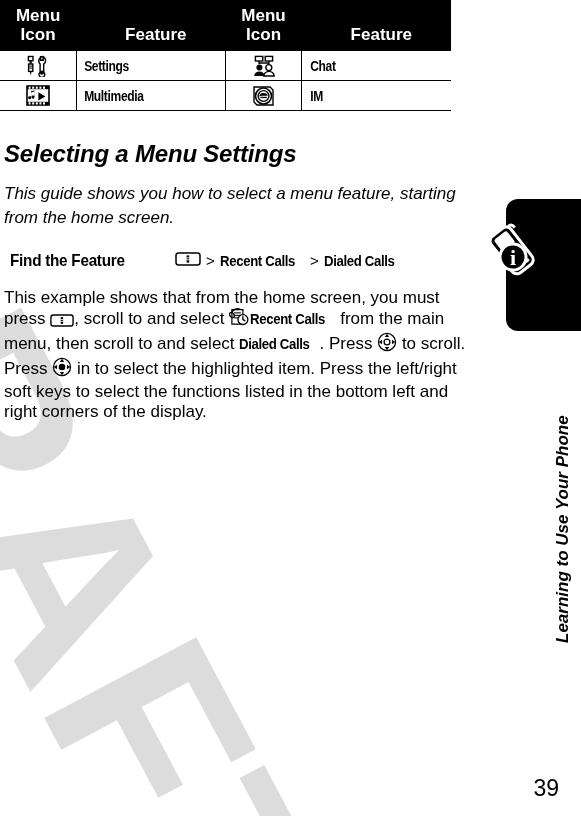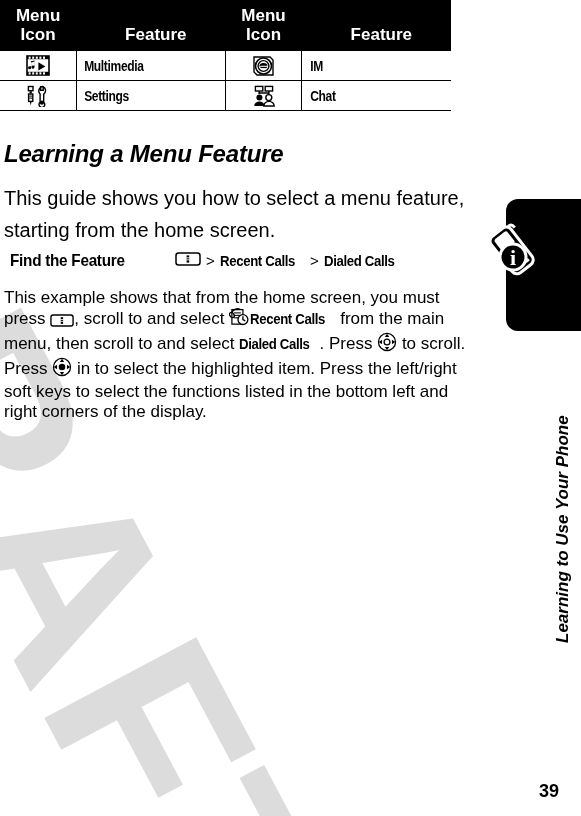--- a/index.html
+++ b/index.html
@@ -113,22 +113,23 @@
     font-size: 24px;
     letter-spacing: -0.2px;
   }
 
   #intro-para {
     position: absolute;
     left: 4px;
     top: 182px;
     width: 470px;
     font-family: "Liberation Sans", sans-serif;
-    font-size: 20px;
-    line-height: 32px;
+    font-size: 17px;
+    line-height: 24px;
+    font-style: italic;
   }
 
   #find-feature-row {
     position: absolute;
     left: 10px;
     top: 251px;
     width: 460px;
     height: 24px;
   }
   #find-feature-label {
@@ -223,22 +224,22 @@
     transform: rotate(180deg);
     text-align: left;
     letter-spacing: 0px;
   }
 
   #page-number {
     position: absolute;
     right: 22px;
     bottom: 14px;
     font-family: "Liberation Sans", sans-serif;
-    font-size: 18px;
-    font-weight: bold;
+    font-size: 23px;
+    font-weight: normal;
   }
 </style>
 </head>
 <body>
 
 <div id="watermark">
   <div class="wm-text">DRAFT</div>
 </div>
 
 <div id="content">
@@ -264,20 +265,54 @@
           <div>Menu</div>
           <div>Icon</div>
         </th>
         <th class="th-feature">
           <div style="height:19px"></div>
           <div>Feature</div>
         </th>
       </tr>
     </thead>
     <tbody>
+
+      <tr>
+        <td class="cell-icon">
+          <span class="tbl-icon">
+            <svg width="26" height="22" viewBox="0 0 26 22">
+
+              <rect x="3.4" y="1.5" width="4.6" height="4.2" fill="none" stroke="#000" stroke-width="1.4"></rect>
+              <rect x="4.6" y="6.2" width="2.2" height="2.4" fill="#000"></rect>
+              <rect x="3.6" y="9" width="4.2" height="7.4" fill="none" stroke="#000" stroke-width="1.4"></rect>
+              <rect x="4.2" y="10.6" width="3" height="1" fill="#000"></rect>
+              <rect x="4.2" y="12.6" width="3" height="1" fill="#000"></rect>
+              <path d="M4.8 16.6 L6.6 16.6 L5.7 20.4 Z" fill="#000"></path>
+
+              <path d="M18.2 1.6 a4.4 4.4 0 0 0 -3.1 7.5 l0 8.2 a2.9 2.9 0 1 0 3.6 0 l0 -8.2 a4.4 4.4 0 0 0 -0.5 -7.5 l0 3.6 l-2.6 0 l0 -3.6 Z" fill="none" stroke="#000" stroke-width="1.4"></path>
+              <circle cx="16.9" cy="17.6" r="2.2" fill="#000"></circle>
+            </svg>
+          </span>
+        </td>
+        <td class="cell-feature">Settings</td>
+        <td class="cell-icon">
+          <span class="tbl-icon">
+            <svg width="26" height="22" viewBox="0 0 26 22">
+              <rect x="4.4" y="1.4" width="7.4" height="4.6" fill="none" stroke="#000" stroke-width="1.4"></rect>
+              <rect x="14.2" y="1.4" width="7.4" height="4.6" fill="none" stroke="#000" stroke-width="1.4"></rect>
+              <path d="M8.1 6 L8.1 9 M17.9 6 L17.9 9 M8.1 8 L17.9 8" stroke="#000" stroke-width="1.4" fill="none"></path>
+              <circle cx="8.4" cy="12.6" r="3" fill="#000"></circle>
+              <path d="M3.2 21 a5.2 4.6 0 0 1 10.4 0 Z" fill="#000"></path>
+              <circle cx="17.8" cy="12.6" r="3" fill="none" stroke="#000" stroke-width="1.4"></circle>
+              <path d="M12.8 21 a5.2 4.6 0 0 1 10.4 0 Z" fill="none" stroke="#000" stroke-width="1.4"></path>
+            </svg>
+          </span>
+        </td>
+        <td class="cell-feature">Chat</td>
+      </tr>
 
       <tr>
         <td class="cell-icon">
           <span class="tbl-icon">
             <svg width="24" height="21" viewBox="0 0 24 21">
               <rect x="1" y="1" width="22" height="19" fill="none" stroke="#000" stroke-width="1.6"></rect>
               <rect x="1" y="1" width="22" height="3.2" fill="#000"></rect>
               <rect x="1" y="16.8" width="22" height="3.2" fill="#000"></rect>
               <rect x="2.6" y="1.6" width="2" height="2.2" fill="#fff"></rect>
               <rect x="6.2" y="1.6" width="2" height="2.2" fill="#fff"></rect>
@@ -301,58 +336,24 @@
               <path d="M2 2 L18 2 L21 5 L21 20 L5 20 L2 17 Z" fill="none" stroke="#000" stroke-width="1.4"></path>
               <circle cx="11.5" cy="11" r="8" fill="none" stroke="#000" stroke-width="1.6"></circle>
               <circle cx="11.5" cy="11" r="5.4" fill="none" stroke="#000" stroke-width="1.4"></circle>
               <path d="M7.4 11.4 a4.2 3.4 0 0 1 8.3 -0.7 L9.4 10.7 Z" fill="#000"></path>
               <rect x="8.4" y="11.8" width="6.4" height="1.3" fill="#000"></rect>
             </svg>
           </span>
         </td>
         <td class="cell-feature">IM</td>
       </tr>
-
-      <tr>
-        <td class="cell-icon">
-          <span class="tbl-icon">
-            <svg width="26" height="22" viewBox="0 0 26 22">
-
-              <rect x="3.4" y="1.5" width="4.6" height="4.2" fill="none" stroke="#000" stroke-width="1.4"></rect>
-              <rect x="4.6" y="6.2" width="2.2" height="2.4" fill="#000"></rect>
-              <rect x="3.6" y="9" width="4.2" height="7.4" fill="none" stroke="#000" stroke-width="1.4"></rect>
-              <rect x="4.2" y="10.6" width="3" height="1" fill="#000"></rect>
-              <rect x="4.2" y="12.6" width="3" height="1" fill="#000"></rect>
-              <path d="M4.8 16.6 L6.6 16.6 L5.7 20.4 Z" fill="#000"></path>
-
-              <path d="M18.2 1.6 a4.4 4.4 0 0 0 -3.1 7.5 l0 8.2 a2.9 2.9 0 1 0 3.6 0 l0 -8.2 a4.4 4.4 0 0 0 -0.5 -7.5 l0 3.6 l-2.6 0 l0 -3.6 Z" fill="none" stroke="#000" stroke-width="1.4"></path>
-              <circle cx="16.9" cy="17.6" r="2.2" fill="#000"></circle>
-            </svg>
-          </span>
-        </td>
-        <td class="cell-feature">Settings</td>
-        <td class="cell-icon">
-          <span class="tbl-icon">
-            <svg width="26" height="22" viewBox="0 0 26 22">
-              <rect x="4.4" y="1.4" width="7.4" height="4.6" fill="none" stroke="#000" stroke-width="1.4"></rect>
-              <rect x="14.2" y="1.4" width="7.4" height="4.6" fill="none" stroke="#000" stroke-width="1.4"></rect>
-              <path d="M8.1 6 L8.1 9 M17.9 6 L17.9 9 M8.1 8 L17.9 8" stroke="#000" stroke-width="1.4" fill="none"></path>
-              <circle cx="8.4" cy="12.6" r="3" fill="#000"></circle>
-              <path d="M3.2 21 a5.2 4.6 0 0 1 10.4 0 Z" fill="#000"></path>
-              <circle cx="17.8" cy="12.6" r="3" fill="none" stroke="#000" stroke-width="1.4"></circle>
-              <path d="M12.8 21 a5.2 4.6 0 0 1 10.4 0 Z" fill="none" stroke="#000" stroke-width="1.4"></path>
-            </svg>
-          </span>
-        </td>
-        <td class="cell-feature">Chat</td>
-      </tr>
     </tbody>
   </table>
 
-  <h2 id="section-title">Learning a Menu Feature</h2>
+  <h2 id="section-title">Selecting a Menu Settings</h2>
 
   <p id="intro-para">This guide shows you how to select a menu feature, starting from the home screen.</p>
 
   <div id="find-feature-row">
     <div id="find-feature-label">Find the Feature</div>
     <div id="find-feature-path">
       <span class="inline-ico">
         <svg width="26" height="14" viewBox="0 0 26 14">
           <rect x="1" y="1" width="24" height="12" rx="2.5" ry="2.5" fill="#fff" stroke="#000" stroke-width="1.5"></rect>
           <rect x="11.6" y="3.4" width="2.6" height="7.2" fill="#000"></rect>

